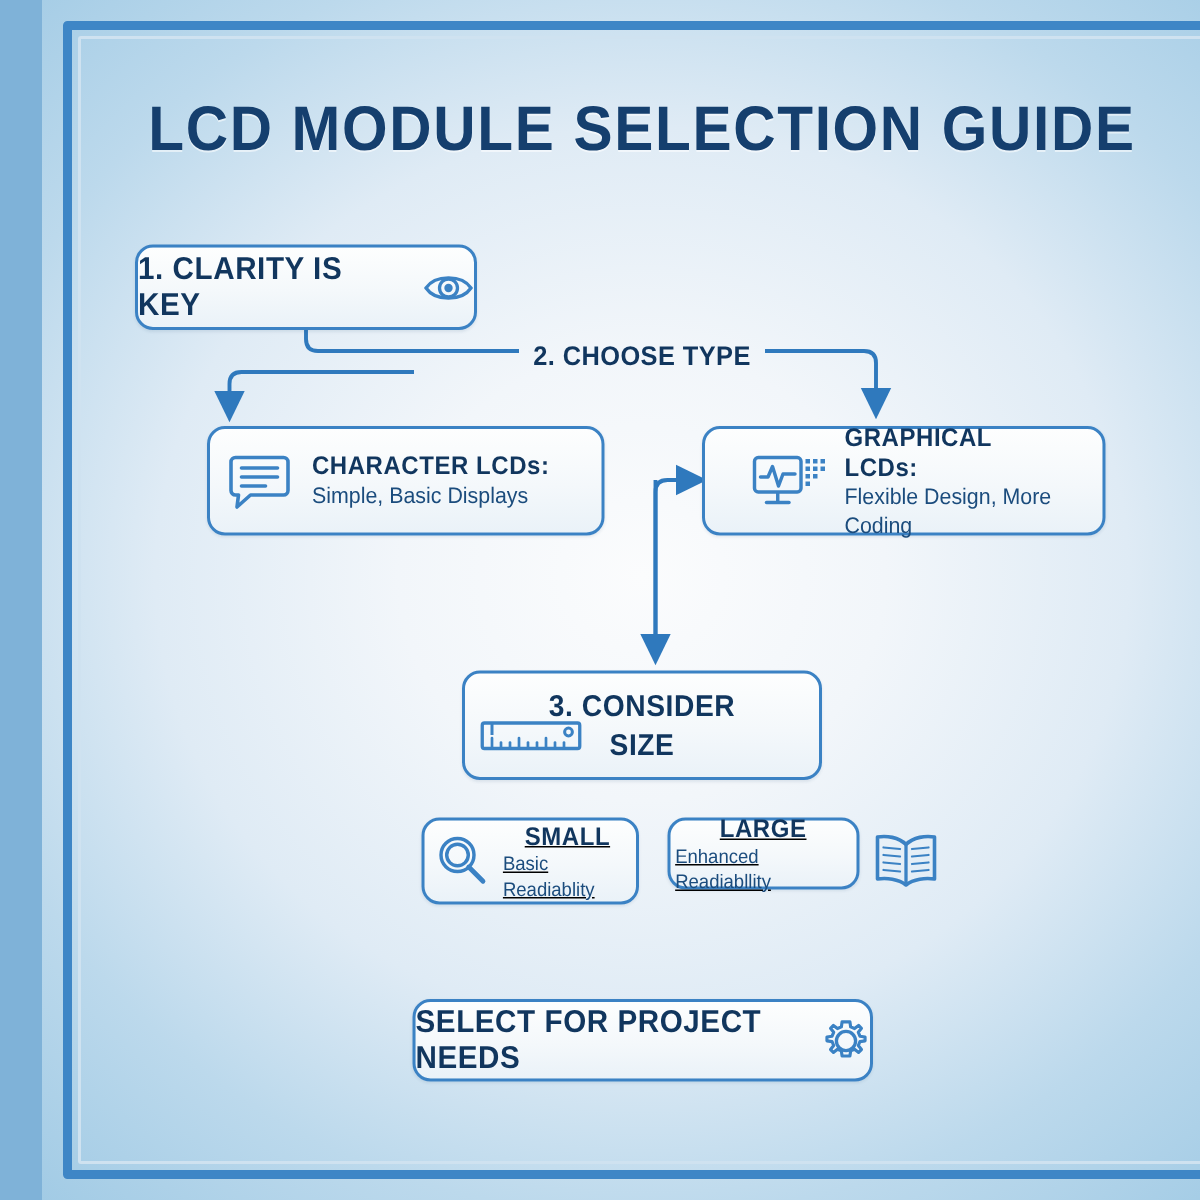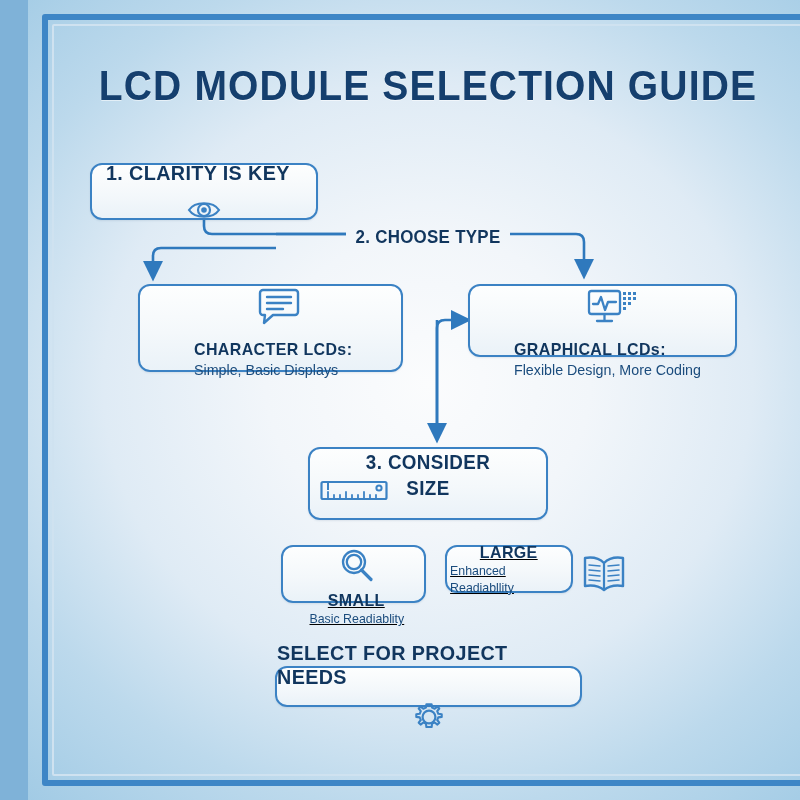--- a/index.html
+++ b/index.html
@@ -59,21 +59,20 @@
 
   
   .box {
     position: absolute;
     border: 2.5px solid #3b82c4;
     border-radius: 12px;
     background: linear-gradient(180deg, #fdfefe 0%, #f4f8fb 55%, #eaf2f8 100%);
     box-shadow: 0 1px 2px rgba(30,70,110,0.10);
     display: flex;
     align-items: center;
-    flex-direction: column;
   }
 
   .txt-strong {
     font-family: "Liberation Sans Narrow", "Liberation Sans", sans-serif;
     font-weight: bold;
     color: #11365e;
     letter-spacing: 0.4px;
     transform: scaleX(0.94);
     transform-origin: left center;
   }
@@ -103,22 +102,22 @@
     font-size: 18px;
     font-weight: bold;
     color: #11365e;
     letter-spacing: 0.3px;
     transform: scaleX(0.94);
   }
 
   
   #char-box {
     left: 110px; top: 284px;
-    width: 265px; height: 88px;
-    padding: 0 12px 0 28px;
+    width: 265px; height: 73px;
+    padding: 0 12px 0 12px;
     gap: 14px;
   }
   #graph-box {
     left: 440px; top: 284px;
     width: 269px; height: 73px;
     padding: 0 12px 0 31px;
     gap: 12px;
   }
   .type-text { display: flex; flex-direction: column; justify-content: center; }
   .type-text .txt-strong { font-size: 17px; line-height: 20px; }
@@ -163,21 +162,21 @@
   .opt-text .txt-sub { font-size: 13px; line-height: 17px; transform: scaleX(0.95); transform-origin: center; }
 
   #book-icon-wrap {
     position: absolute;
     left: 553px; top: 553px;
   }
 
   
   #cta-box {
     left: 247px; top: 666px;
-    width: 307px; height: 41px;
+    width: 307px; height: 55px;
     justify-content: center;
     gap: 12px;
   }
   #cta-box .txt-strong { font-size: 21px; }
 
   
   #connectors {
     position: absolute;
     left: 0; top: 0;
     width: 800px; height: 800px;

